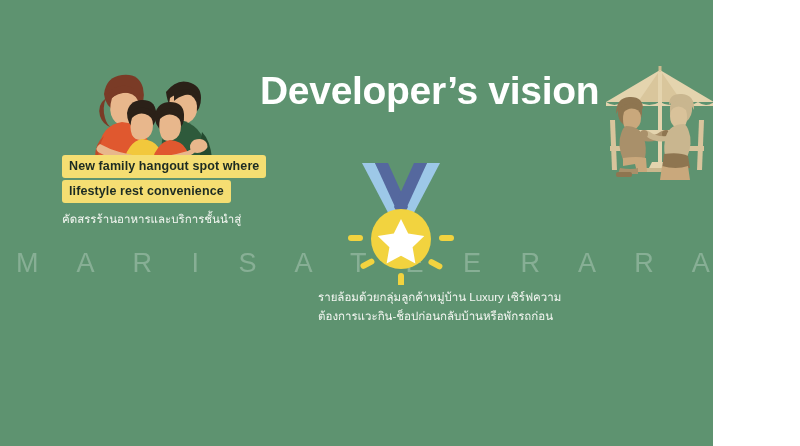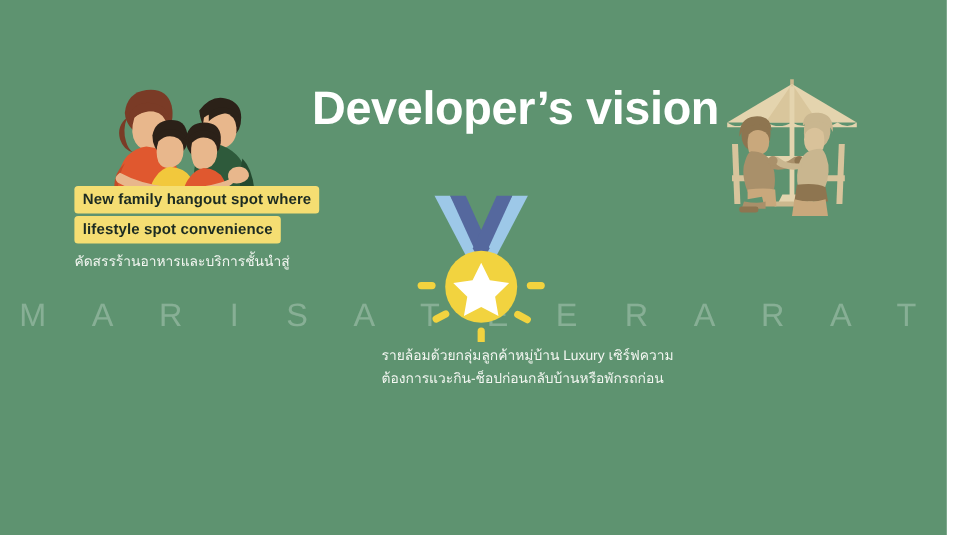--- a/index.html
+++ b/index.html
@@ -9,21 +9,21 @@
   }
   body {
     width: 800px;
     height: 446px;
     overflow: hidden;
     font-family: "Liberation Sans", sans-serif;
   }
 
   #slide {
     position: relative;
-    width: 789px;
+    width: 713px;
     height: 446px;
     background: #5E9370;
     overflow: hidden;
   }
 
   
   .title {
     position: absolute;
     left: 260px;
     top: 70px;
@@ -208,21 +208,21 @@
       <path d="M66 108 q14 4 26 0 l2 14 h-30 z" fill="#C9A87C"></path>
     </svg>
   </div>
 
   <div class="callout" id="callout-family">
     <ul class="badge-lines">
       <li>
           <span class="badge-text">New family hangout spot where</span>
         </li>
       <li>
-          <span class="badge-text">lifestyle spot convenience</span>
+          <span class="badge-text">lifestyle rest convenience</span>
         </li>
     </ul>
     <div class="body-text">
       <div>คัดสรรร้านอาหารและบริการชั้นนำสู่</div>
     </div>
   </div>
 
   <div class="callout" id="callout-location">
     <div class="body-text">
       <div>รายล้อมด้วยกลุ่มลูกค้าหมู่บ้าน Luxury เซิร์ฟความ</div>

